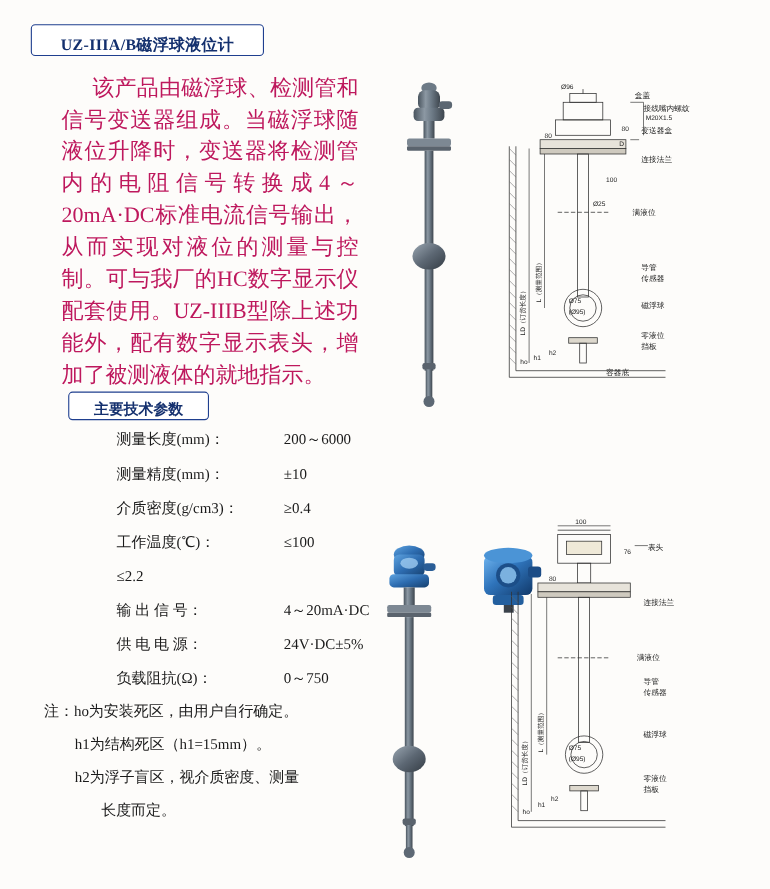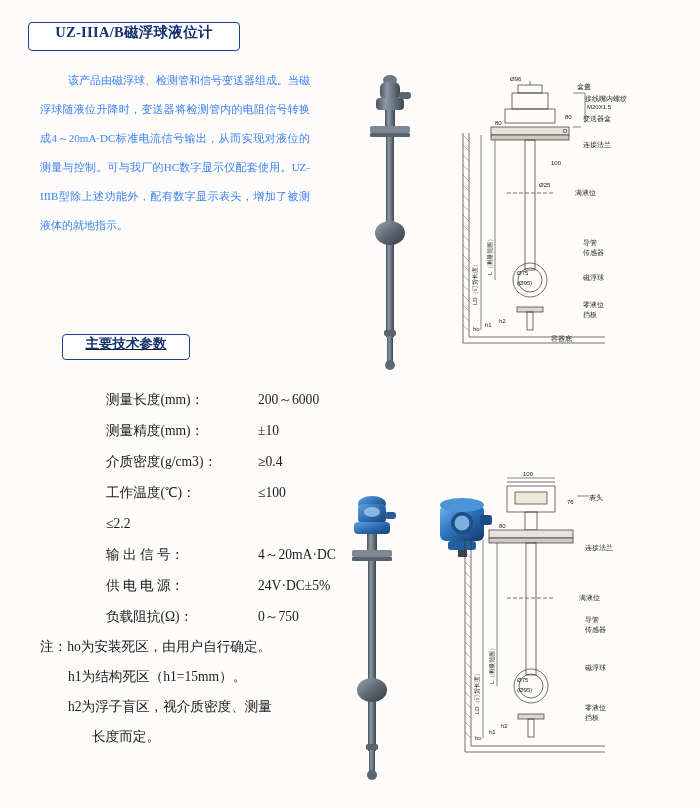--- a/index.html
+++ b/index.html
@@ -11,42 +11,42 @@
     position:relative;
     overflow:hidden;
   }
   .page{position:absolute;inset:0;}
 
   
   .title-bar{
     position:absolute;left:28px;top:22px;width:210px;height:27px;
     border:1px solid #1f3f8f;
     border-radius:4px;
-    display:flex;align-items:flex-start;justify-content:center;
+    display:flex;align-items:flex-end;justify-content:center;
     background:#fff;
   }
   .title-bar .t{
     font-size:14.5px;font-weight:bold;color:#14306e;letter-spacing:.3px;
     font-family:"Liberation Serif", serif;
   }
 
   
   .intro{
-    position:absolute;left:40px;top:66px;width:270px;
-    font-size:11px;line-height:29px;
+    position:absolute;left:56px;top:66px;width:270px;
+    font-size:20px;line-height:29px;
     text-indent:28px;
     text-align:justify;
-    color:#3b82f6;
+    color:#be185d;
   }
 
   
   .sec-head{
-    position:absolute;left:62px;top:334px;width:126px;height:24px;
+    position:absolute;left:62px;top:356px;width:126px;height:24px;
     border:1px solid #1f3f8f;border-radius:4px;background:#fff;
-    display:flex;align-items:flex-start;justify-content:center;text-decoration:underline;
+    display:flex;align-items:flex-end;justify-content:center;
   }
   .sec-head .t{font-size:13.5px;font-weight:bold;color:#14306e;}
 
   
   .specs{
     position:absolute;left:88px;top:384px;width:300px;
     font-size:13.6px;
   }
   .specs .row{display:flex;height:31px;align-items:center;margin-left:18px;}
   .specs .k{width:152px;white-space:nowrap;}

